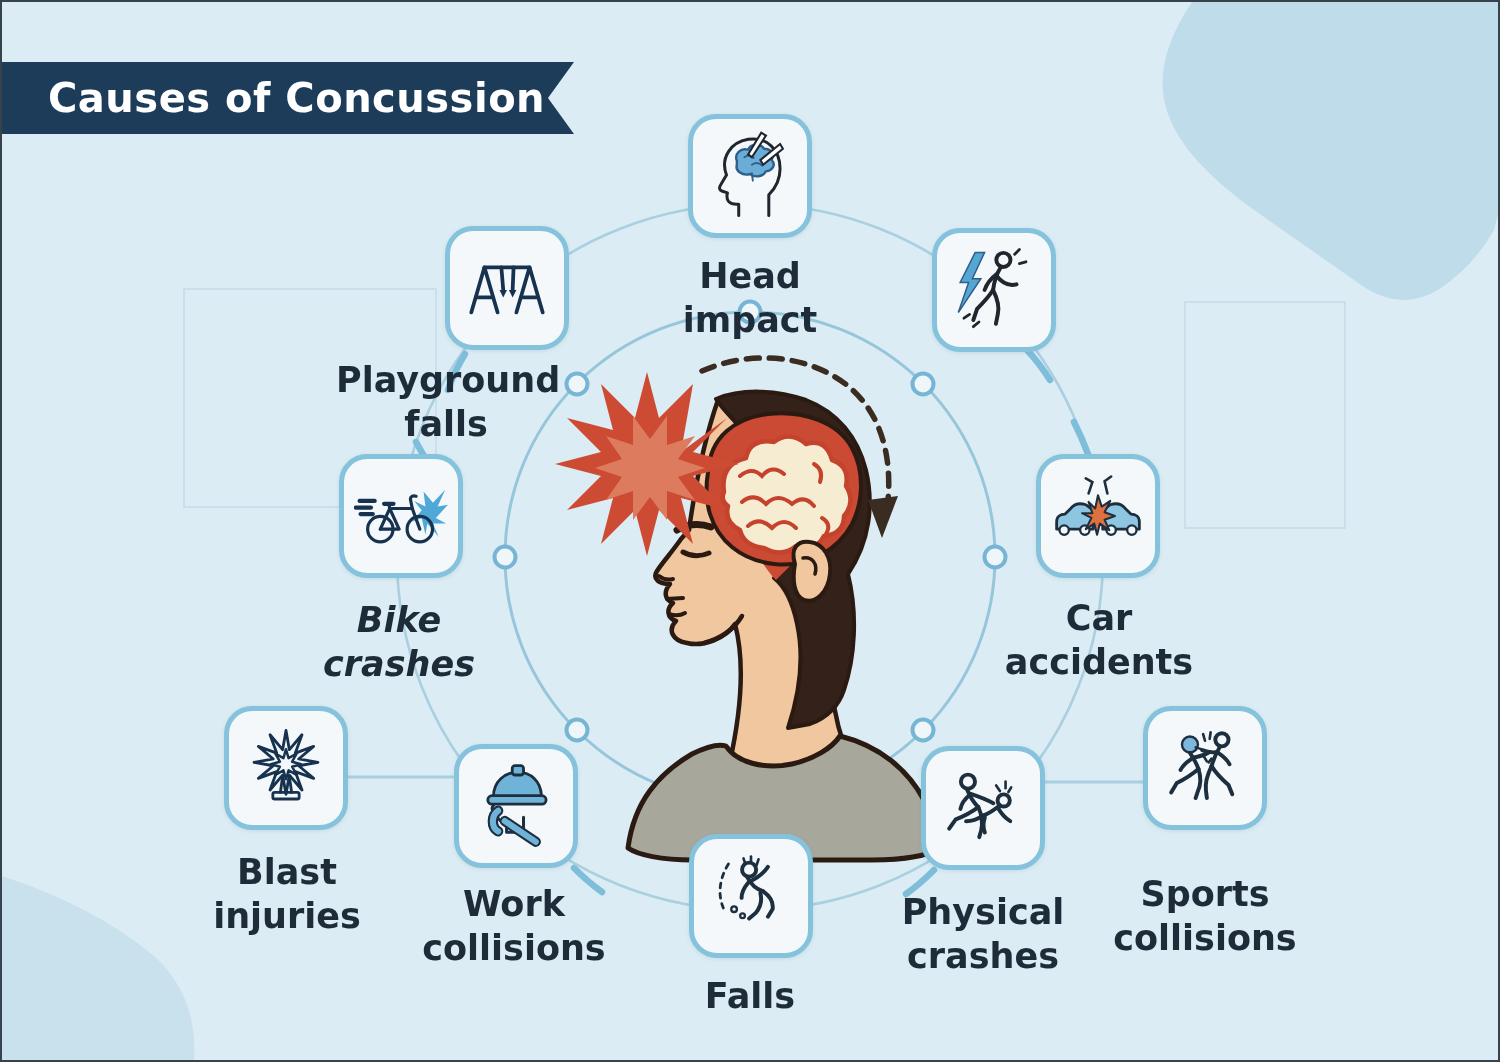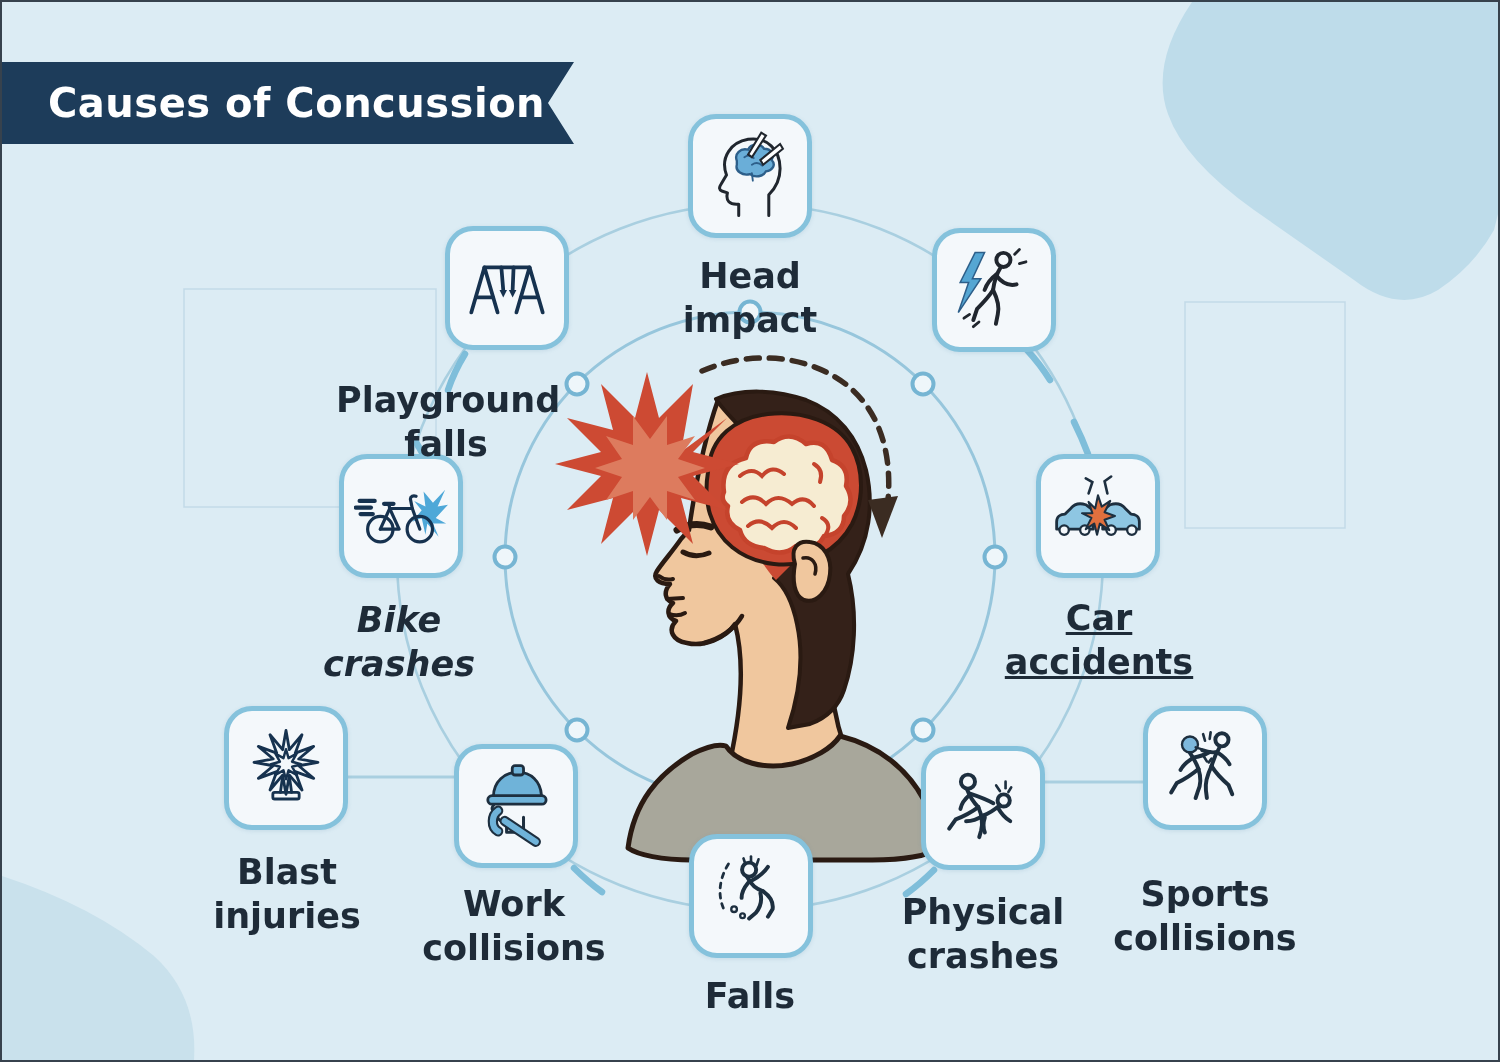--- a/index.html
+++ b/index.html
@@ -7,21 +7,21 @@
     position:relative;
     width:1500px;height:1062px;
     background:#dcecf4;
     border:2px solid #37424d;
     box-sizing:border-box;
     overflow:hidden;
     font-family:"DejaVu Sans","Liberation Sans",sans-serif;
   }
   svg.bg{position:absolute;left:0;top:0;width:1496px;height:1058px;}
   .ribbon{
-    position:absolute;left:0px;top:60px;width:572px;height:82px;
+    position:absolute;left:0px;top:60px;width:572px;height:72px;
     background:#1d3c5a;
     clip-path:polygon(0 0,100% 0,calc(100% - 26px) 50%,100% 100%,0 100%);
     display:flex;align-items:center;
     padding-left:46px;box-sizing:border-box;
   }
   .ribbon span{
     color:#ffffff;font-size:40px;font-weight:bold;letter-spacing:.5px;
     font-family:"DejaVu Sans","Liberation Sans",sans-serif;
   }
   .box{
@@ -158,21 +158,21 @@
     <path d="M 6 64 L 6 56 C 6 51 10 48 15 48 L 21 42 C 25 37 31 36 37 38 L 45 44 L 45 64 Z" fill="#8ec6e2" stroke="#1d2f3f" stroke-width="3" stroke-linejoin="round"></path>
     <path d="M 94 64 L 94 56 C 94 51 90 48 85 48 L 79 42 C 75 37 69 36 63 38 L 55 44 L 55 64 Z" fill="#8ec6e2" stroke="#1d2f3f" stroke-width="3" stroke-linejoin="round"></path>
     <circle cx="14" cy="65" r="5" fill="#f4f8fb" stroke="#1d2f3f" stroke-width="2.5"></circle>
     <circle cx="36" cy="65" r="5" fill="#f4f8fb" stroke="#1d2f3f" stroke-width="2.5"></circle>
     <circle cx="64" cy="65" r="5" fill="#f4f8fb" stroke="#1d2f3f" stroke-width="2.5"></circle>
     <circle cx="86" cy="65" r="5" fill="#f4f8fb" stroke="#1d2f3f" stroke-width="2.5"></circle>
     <polygon points="50,28 54,40 63,34 57,46 68,50 57,54 62,65 52,58 49,70 46,58 37,64 43,52 33,47 44,47 40,35 47,42" fill="#e0703e" stroke="#1d2f3f" stroke-width="2.2" stroke-linejoin="round"></polygon>
     <path d="M 40 26 L 44 14 L 37 10 M 60 26 L 57 13 L 64 8" fill="none" stroke="#1d2f3f" stroke-width="2.8" stroke-linecap="round"></path>
   </svg>
 </div>
-<div class="lbl" style="left:987px;top:594px;text-decoration:underline;">Car
+<div class="lbl" style="left:987px;top:594px;">Car
 accidents</div>
 
 <div class="box" style="left:1141px;top:704px;">
   <svg width="94" height="94" viewBox="0 0 100 100">
     <circle cx="34" cy="25" r="8.5" fill="#7db8dc" stroke="#1d2f3f" stroke-width="2.5"></circle>
     <path d="M 40 28 L 46 30" stroke="#1d2f3f" stroke-width="2.5" stroke-linecap="round"></path>
     <g fill="none" stroke="#1d2f3f" stroke-width="4.2" stroke-linecap="round">
       <path d="M 34 34 C 38 40 41 45 43 51"></path>
       <path d="M 37 39 C 44 38 50 36 55 33"></path>
       <path d="M 36 40 C 30 44 26 48 24 52"></path>
@@ -299,16 +299,16 @@
       <path d="M 60 76 L 74 28 L 88 76"></path>
       <path d="M 65 60 L 83 60"></path>
       <path d="M 26 28 L 74 28"></path>
       <path d="M 44 28 L 46 52"></path>
       <path d="M 57 28 L 56 52"></path>
     </g>
     <polygon points="42,52 50,52 46,60" fill="#16324f"></polygon>
     <polygon points="52,52 60,52 56,60" fill="#16324f"></polygon>
   </svg>
 </div>
-<div class="lbl" style="left:334px;top:376px;">Playground
+<div class="lbl" style="left:334px;top:356px;">Playground
 falls</div>
 
 </div>
 
 </body></html>

